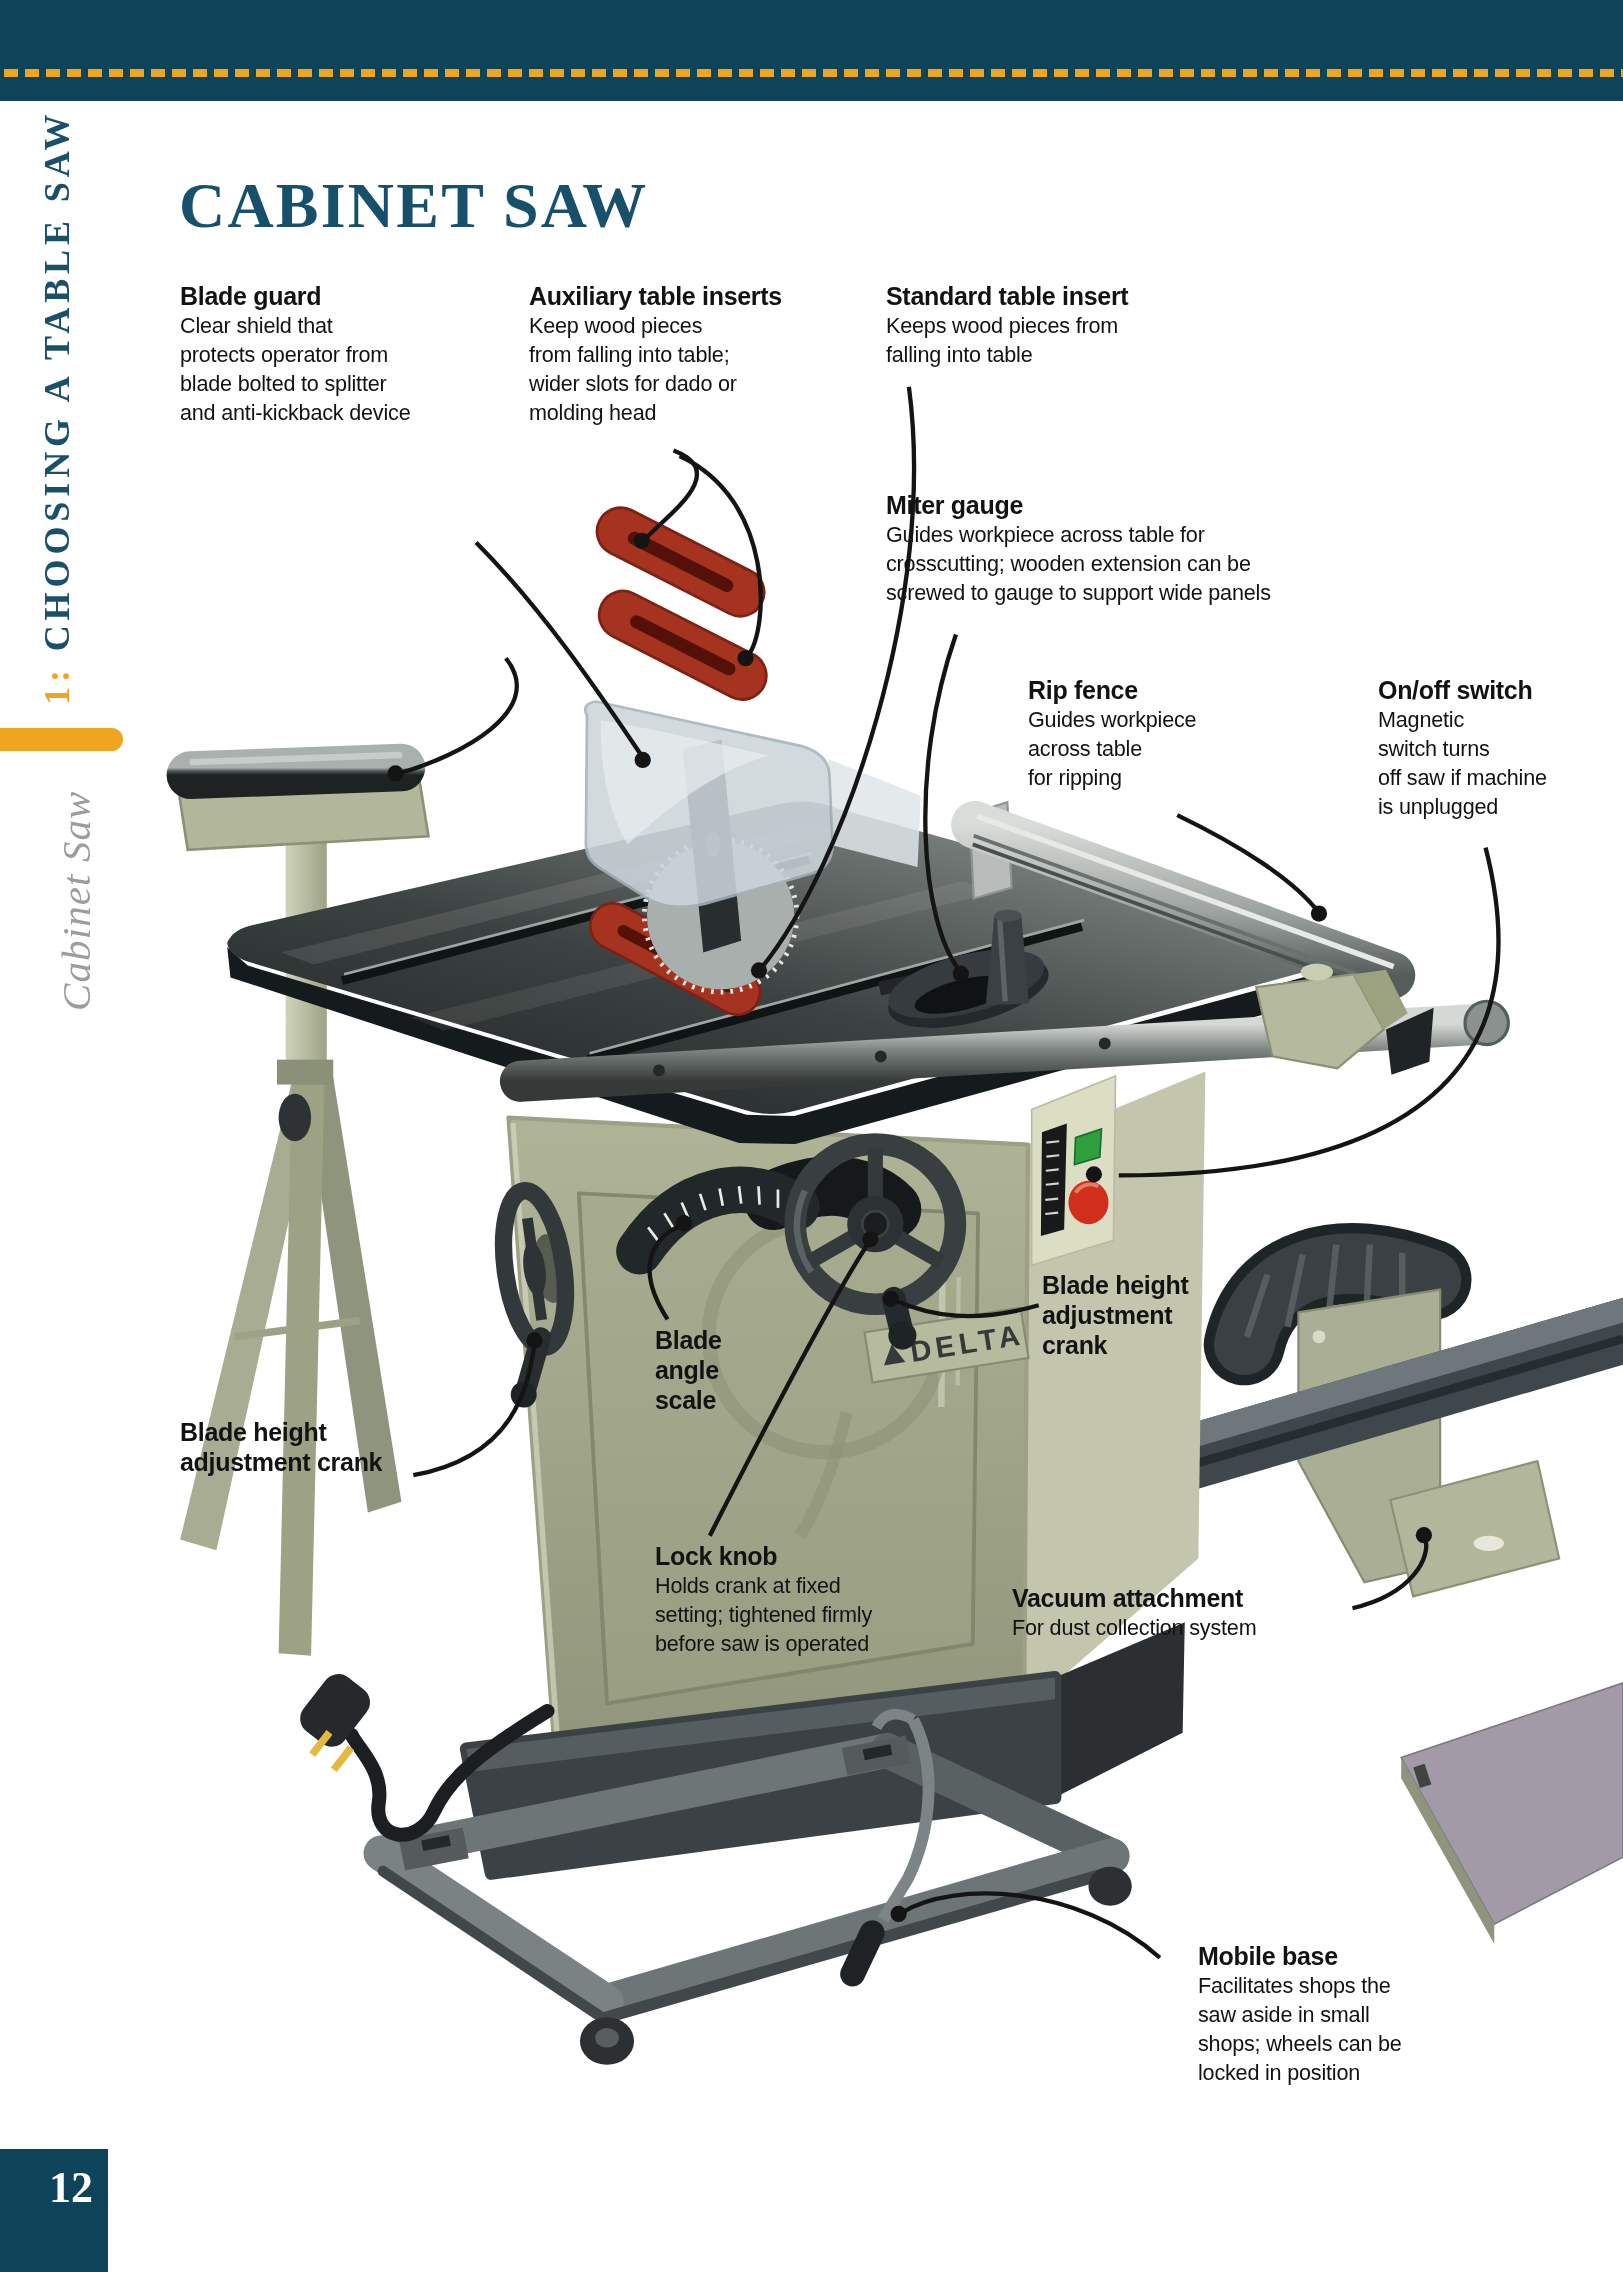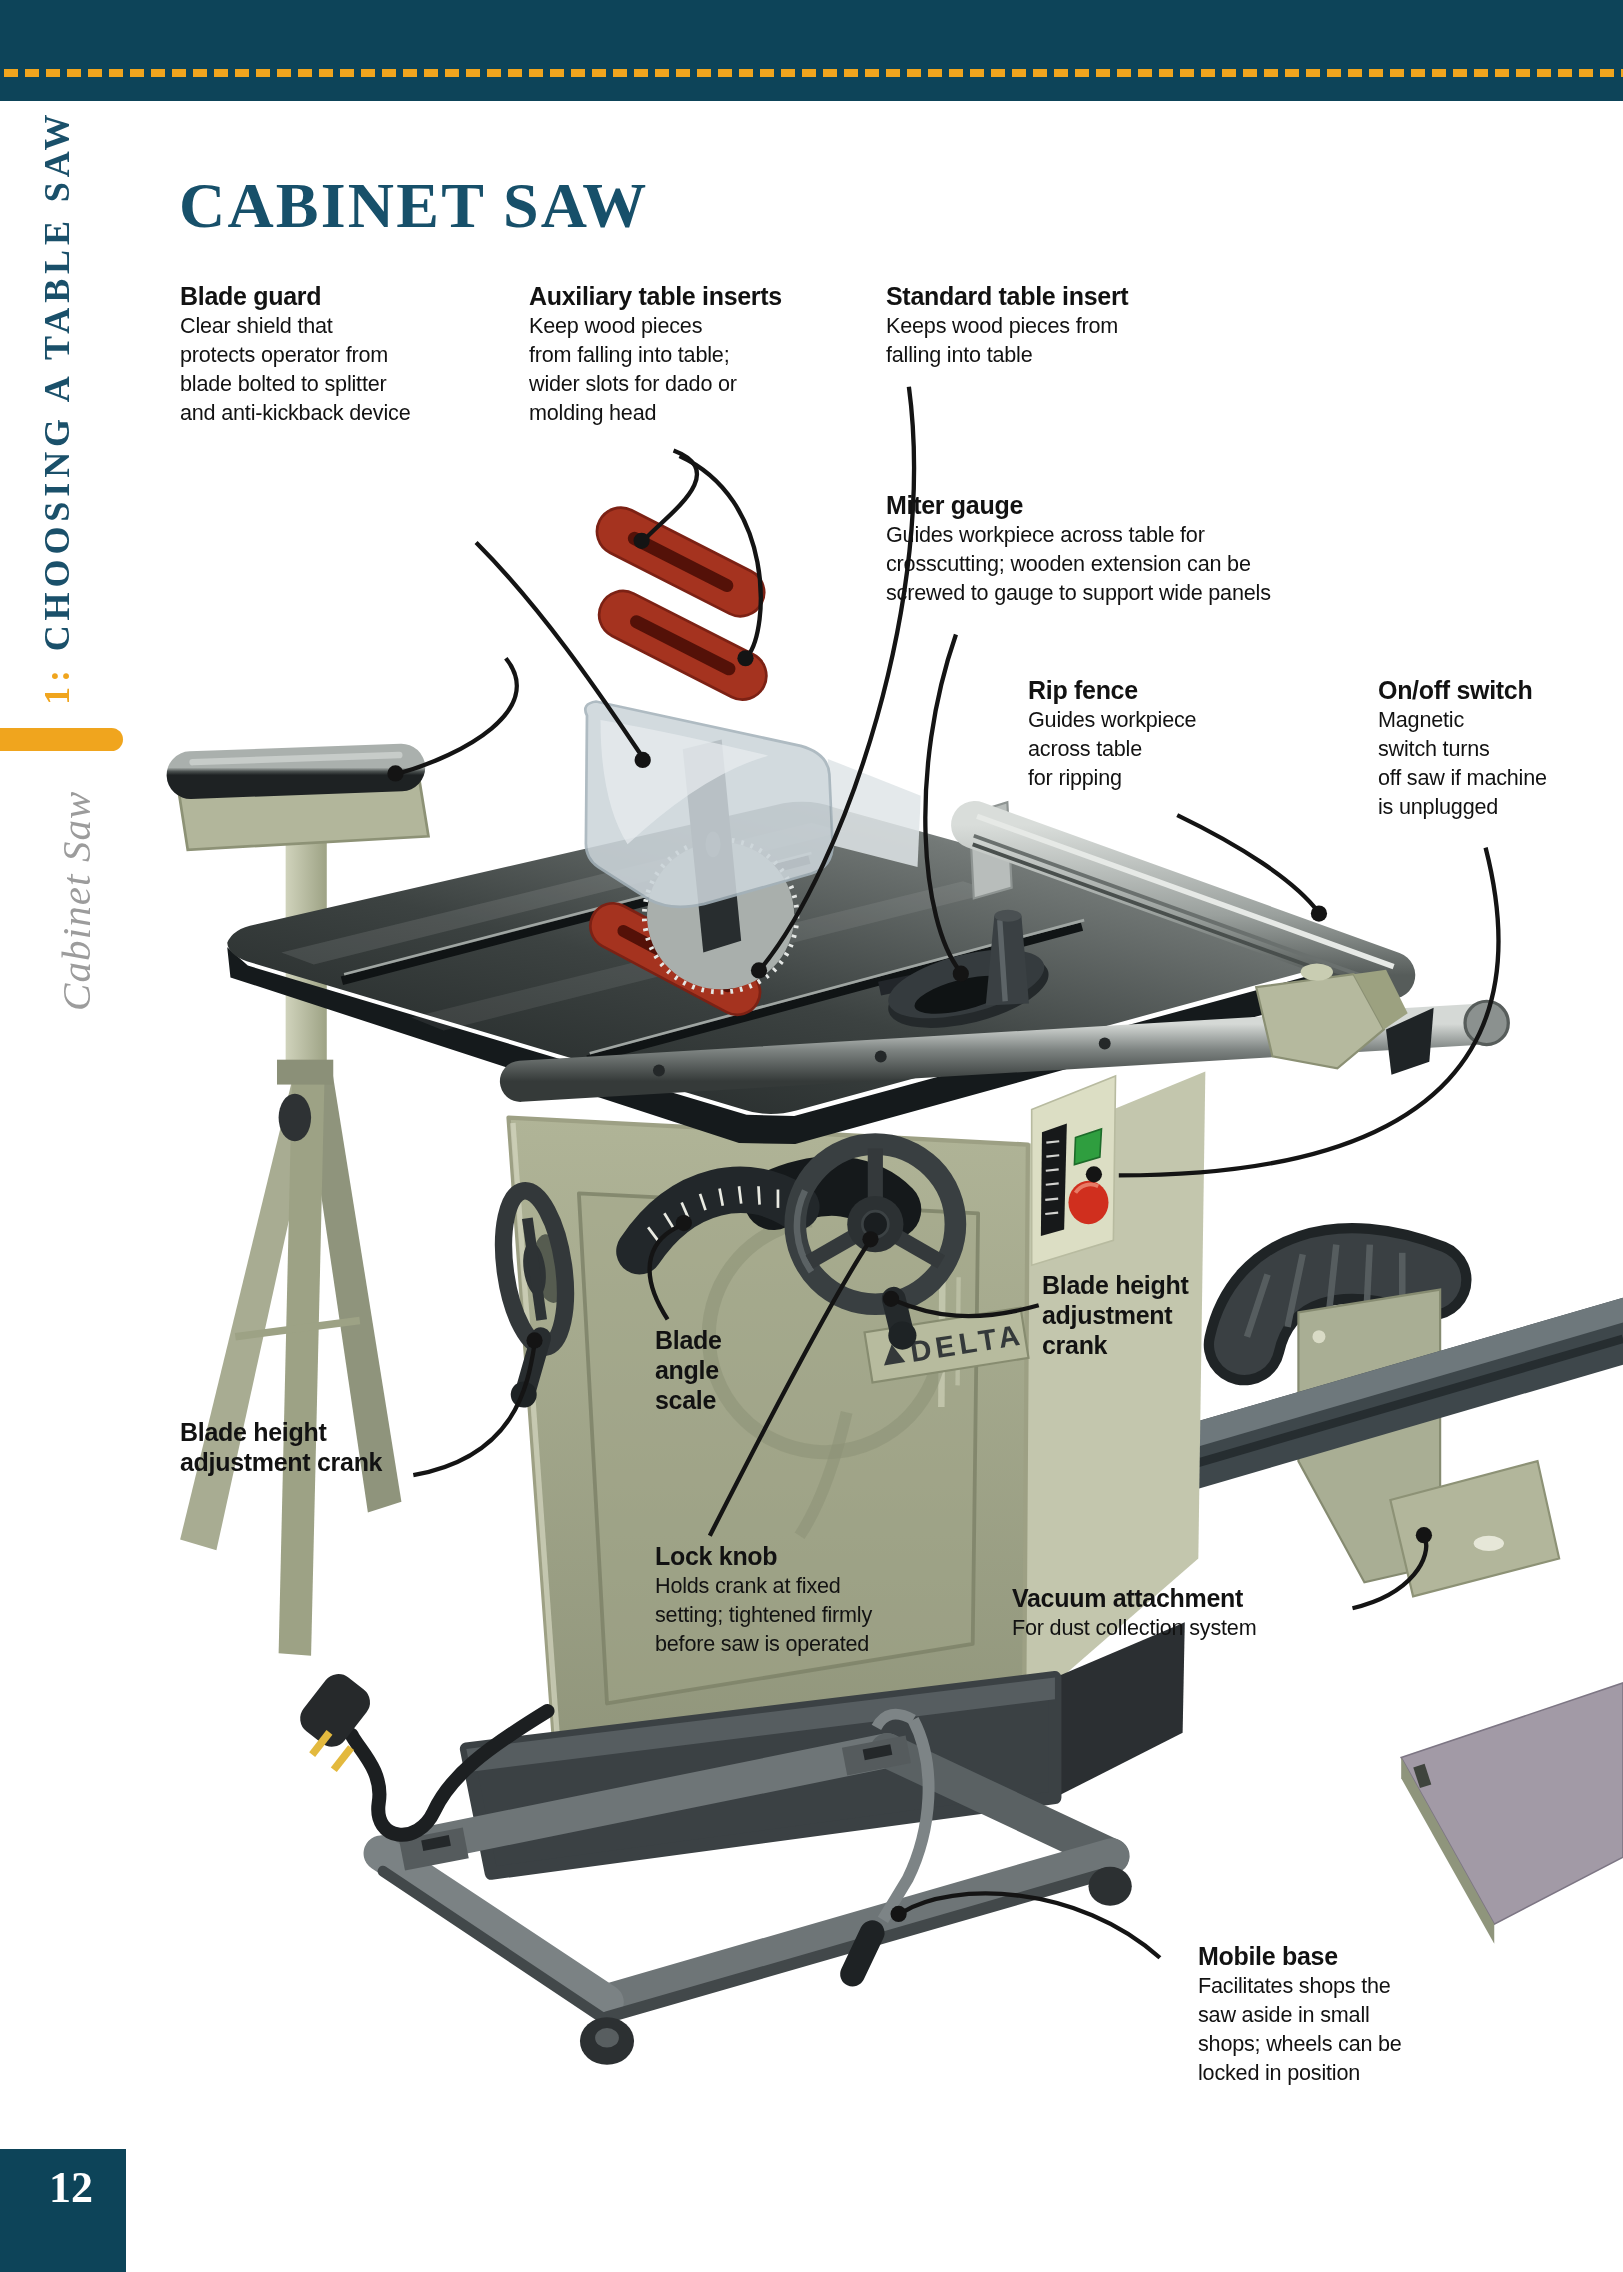--- a/index.html
+++ b/index.html
@@ -3,21 +3,21 @@
 <meta charset="utf-8">
 <style>
   html,body{margin:0;padding:0;background:#ffffff;}
   #page{position:relative;width:1623px;height:2273px;background:#ffffff;overflow:hidden;
         font-family:"Liberation Sans",sans-serif;}
   
   #hdr{position:absolute;left:0;top:0;width:1623px;height:101px;background:#0d4459;}
   #hdr .dash{position:absolute;left:4.3px;top:69px;width:1619px;height:7.6px;
     background:repeating-linear-gradient(90deg,#f0a51e 0 14px,rgba(0,0,0,0) 14px 21px);}
   
-  #pgblk{position:absolute;left:0;top:2149px;width:126px;height:123px;background:#0d4459;}
+  #pgblk{position:absolute;left:0;top:2149px;width:108px;height:123px;background:#0d4459;}
   #pgblk .num{position:absolute;left:0;top:13px;width:93px;text-align:right;color:#ffffff;
     font-family:"Liberation Serif",serif;font-weight:bold;font-size:44px;}
   
   .vrot{position:absolute;transform-origin:0 0;transform:rotate(-90deg);white-space:nowrap;}
   #chapter{left:36px;top:705px;font-family:"Liberation Serif",serif;font-weight:bold;
     font-size:36px;letter-spacing:4.9px;color:#1a506a;}
   #chapter .pre{color:#f0a51e;}
   #orangebar{position:absolute;left:0;top:728px;width:123px;height:23px;background:#f0a51e;
     border-radius:0 11.4px 11.4px 0;}
   #section{left:52px;top:1011px;font-family:"Liberation Serif",serif;font-style:italic;

